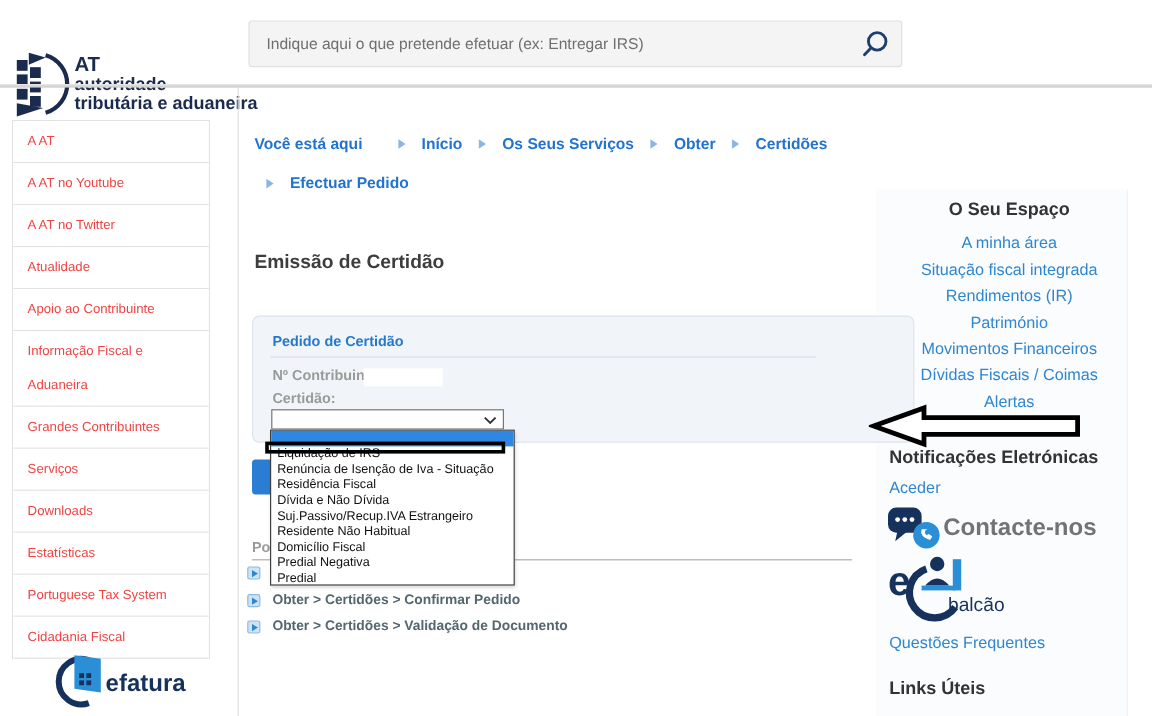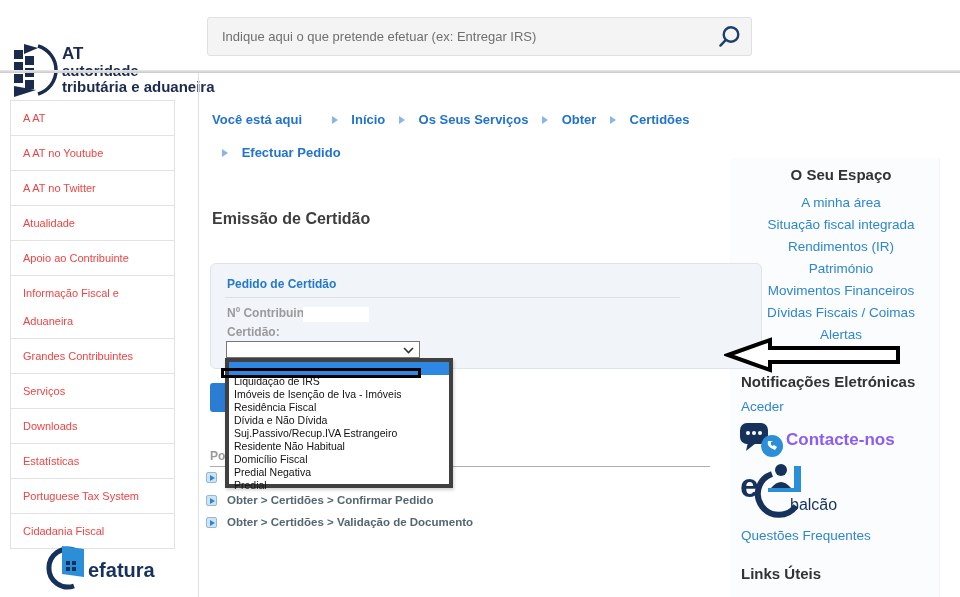--- a/index.html
+++ b/index.html
@@ -46,22 +46,22 @@
   .panel-hr { position:absolute; left:14px; top:33px; width:455px; height:1px; background:#d9e0e6; }
   .lbl { font-size:12px; font-weight:bold; color:#9a9a9a; }
   .nif-row { position:absolute; left:16px; top:42px; }
   .nif-box { position:absolute; left:92px; top:43px; width:66px; height:15px; background:#fff; }
   .cert-row { position:absolute; left:16px; top:61px; }
 
   .select-closed { position:absolute; left:226px; top:341px; width:194px; height:17px;
     background:#fff; border:1px solid #767676; z-index:15; cursor:pointer; }
   .select-closed svg { position:absolute; right:5px; top:5px; }
 
-  .ddlist { position:absolute; left:225px; top:358px; width:228px; height:130px;
-    background:#fff; border:4px solid #404040; z-index:20; box-shadow:1px 2px 3px rgba(0,0,0,.18); }
+  .ddlist { position:absolute; left:225px; top:358px; width:204px; height:130px;
+    background:#fff; border:1px solid #404040; z-index:20; box-shadow:1px 2px 3px rgba(0,0,0,.18); }
   .dd-opt { height:13px; line-height:13px; font-size:10.5px; color:#111; padding-left:5px;
     white-space:nowrap; overflow:hidden; cursor:pointer; }
   .dd-opt.selected { background:#2e87e2; }
 
   .ann-rect { position:absolute; left:221px; top:368px; width:200px; height:10px;
     border:3px solid #000; z-index:30; background:transparent; pointer-events:none; }
   .ann-arrow { position:absolute; left:724px; top:336px; z-index:30; }
 
   .blue-btn { position:absolute; left:210px; top:383px; width:86px; height:29px;
     background:#2a7dd2; border-radius:3px; border:none; z-index:5; cursor:pointer; }
@@ -75,21 +75,21 @@
     border-left:5px solid #2f86d0; border-top:3px solid transparent; border-bottom:3px solid transparent; }
   .rel-row span.rl { margin-left:10px; font-size:11.5px; font-weight:bold; color:#54676f; cursor:pointer; }
 
   
   .rpanel { position:absolute; left:730px; top:158px; width:210px; height:439px;
     background:#fafcfe; border-right:1px solid #f0f2f6; }
   .rblock { position:absolute; left:741px; width:200px; }
   .rhead { font-size:15px; font-weight:bold; color:#333; }
   .rlink { font-size:13.5px; color:#2f86d0; line-height:22px; cursor:pointer; }
   .contact { position:absolute; left:738px; top:420px; display:flex; align-items:center; cursor:pointer; }
-  .contact .ctext { font-size:17px; font-weight:bold; color:#8b5cf6; margin-left:-4px; }
+  .contact .ctext { font-size:20px; font-weight:bold; color:#737373; margin-left:-4px; }
   .ebalcao { position:absolute; left:738px; top:458px; width:150px; height:62px; cursor:pointer; }
   .ebalcao .btext { position:absolute; left:52px; top:38px; font-size:16px; color:#16325c; }
   .ebalcao .etext { position:absolute; left:2px; top:8px; font-size:34px; font-weight:bold; color:#16325c; }
 </style>
 </head>
 <body>
 
 <div class="page">
 
   <div class="logo">
@@ -175,21 +175,21 @@
 
   <div class="select-closed">
     <svg width="11" height="7" viewBox="0 0 11 7">
       <path d="M1 1 L5.5 5.5 L10 1" stroke="#333" stroke-width="1.6" fill="none"></path>
     </svg>
   </div>
 
   <div class="ddlist">
     <div class="dd-opt selected"></div>
     <div class="dd-opt">Liquidação de IRS</div>
-    <div class="dd-opt">Imóveis de Isenção de Iva - Imóveis</div>
+    <div class="dd-opt">Renúncia de Isenção de Iva - Situação</div>
     <div class="dd-opt">Residência Fiscal</div>
     <div class="dd-opt">Dívida e Não Dívida</div>
     <div class="dd-opt">Suj.Passivo/Recup.IVA Estrangeiro</div>
     <div class="dd-opt">Residente Não Habitual</div>
     <div class="dd-opt">Domicílio Fiscal</div>
     <div class="dd-opt">Predial Negativa</div>
     <div class="dd-opt">Predial</div>
   </div>
 
   <div class="ann-rect"></div>

